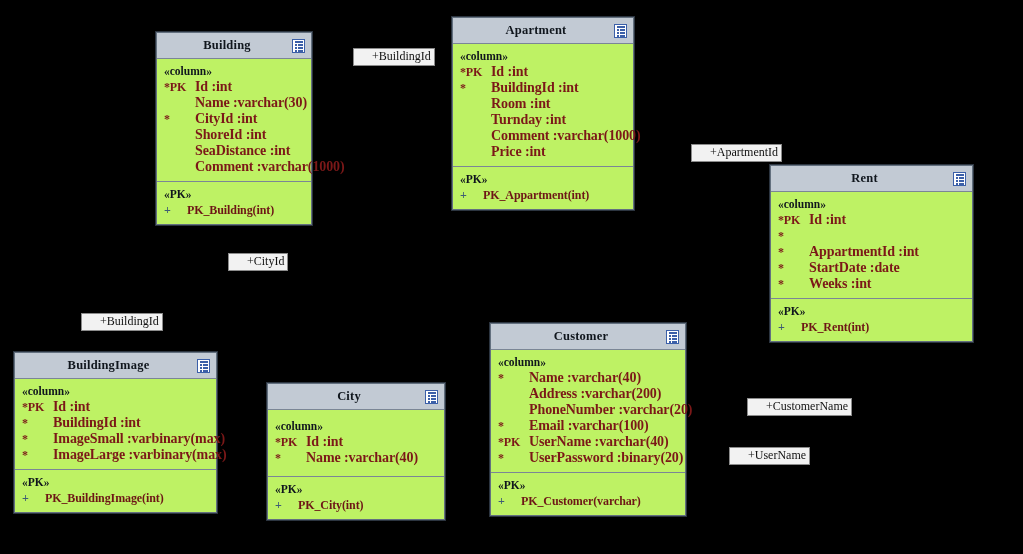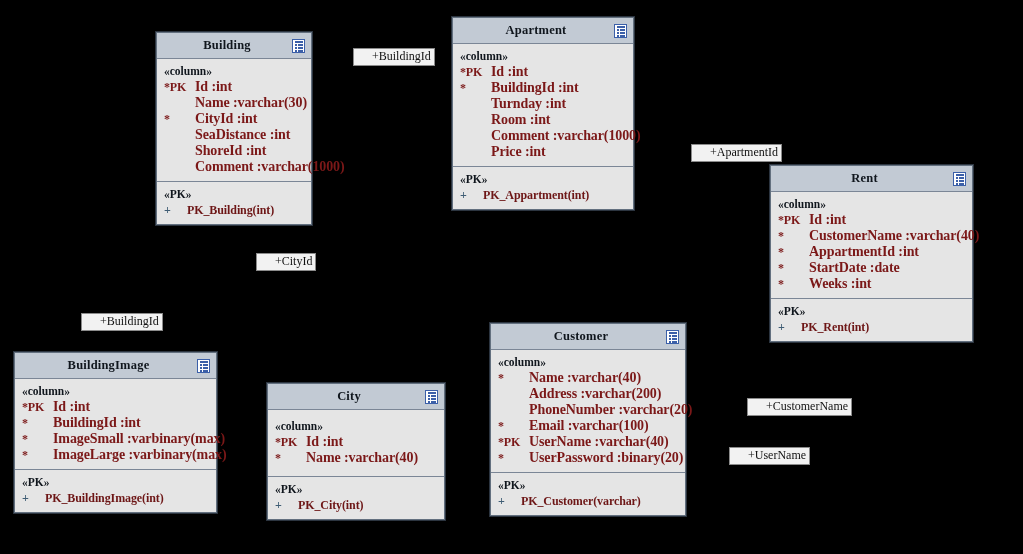--- a/index.html
+++ b/index.html
@@ -13,21 +13,21 @@
     width: 1023px;
     height: 554px;
     background: #000000;
     overflow: hidden;
     font-family: "Liberation Serif", "DejaVu Serif", serif;
   }
 
   
   .uml-table {
     position: absolute;
-    background: #e5e5e5;
+    background: #bef264;
     border: 1px solid #63707f;
     box-sizing: border-box;
     box-shadow: 0 0 0 1px #2c3540;
   }
   .uml-header {
     position: relative;
     height: 26px;
     background: #c2cad4;
     border-bottom: 1px solid #7b8696;
     display: flex;
@@ -171,28 +171,28 @@
       <div class="attr-row">
         <span class="attr-mark"></span>
         <span class="attr-name"><span>Name</span>&nbsp;<span class="ty">:varchar(30)</span></span>
       </div>
       <div class="attr-row">
         <span class="attr-mark">*</span>
         <span class="attr-name"><span>CityId</span>&nbsp;<span class="ty">:int</span></span>
       </div>
       <div class="attr-row">
         <span class="attr-mark"></span>
+        <span class="attr-name"><span>ShoreId</span>&nbsp;<span class="ty">:int</span></span>
+      </div>
+      <div class="attr-row">
+        <span class="attr-mark"></span>
         <span class="attr-name"><span>SeaDistance</span>&nbsp;<span class="ty">:int</span></span>
       </div>
       <div class="attr-row">
         <span class="attr-mark"></span>
-        <span class="attr-name"><span>ShoreId</span>&nbsp;<span class="ty">:int</span></span>
-      </div>
-      <div class="attr-row">
-        <span class="attr-mark"></span>
         <span class="attr-name"><span>Comment</span>&nbsp;<span class="ty">:varchar(1000)</span></span>
       </div>
     </div>
     <div class="uml-section">
       <div class="stereotype">«PK»</div>
       <div class="pk-row">
         <span class="pk-plus">+</span>
         <span class="pk-text">PK_Building(int)</span>
       </div>
     </div>
@@ -216,28 +216,28 @@
       <div class="attr-row">
         <span class="attr-mark">*PK</span>
         <span class="attr-name"><span>Id</span>&nbsp;<span class="ty">:int</span></span>
       </div>
       <div class="attr-row">
         <span class="attr-mark">*</span>
         <span class="attr-name"><span>BuildingId</span>&nbsp;<span class="ty">:int</span></span>
       </div>
       <div class="attr-row">
         <span class="attr-mark"></span>
+        <span class="attr-name"><span>Room</span>&nbsp;<span class="ty">:int</span></span>
+      </div>
+      <div class="attr-row">
+        <span class="attr-mark"></span>
         <span class="attr-name"><span>Turnday</span>&nbsp;<span class="ty">:int</span></span>
       </div>
       <div class="attr-row">
         <span class="attr-mark"></span>
-        <span class="attr-name"><span>Room</span>&nbsp;<span class="ty">:int</span></span>
-      </div>
-      <div class="attr-row">
-        <span class="attr-mark"></span>
         <span class="attr-name"><span>Comment</span>&nbsp;<span class="ty">:varchar(1000)</span></span>
       </div>
       <div class="attr-row">
         <span class="attr-mark"></span>
         <span class="attr-name"><span>Price</span>&nbsp;<span class="ty">:int</span></span>
       </div>
     </div>
     <div class="uml-section">
       <div class="stereotype">«PK»</div>
       <div class="pk-row">
@@ -261,21 +261,20 @@
       </span>
     </div>
     <div class="uml-section cols">
       <div class="stereotype">«column»</div>
       <div class="attr-row">
         <span class="attr-mark">*PK</span>
         <span class="attr-name"><span>Id</span>&nbsp;<span class="ty">:int</span></span>
       </div>
       <div class="attr-row">
         <span class="attr-mark">*</span>
-        <span class="attr-name"><span>CustomerName</span>&nbsp;<span class="ty">:varchar(40)</span></span>
       </div>
       <div class="attr-row">
         <span class="attr-mark">*</span>
         <span class="attr-name"><span>AppartmentId</span>&nbsp;<span class="ty">:int</span></span>
       </div>
       <div class="attr-row">
         <span class="attr-mark">*</span>
         <span class="attr-name"><span>StartDate</span>&nbsp;<span class="ty">:date</span></span>
       </div>
       <div class="attr-row">
@@ -412,21 +411,21 @@
         <span class="pk-plus">+</span>
         <span class="pk-text">PK_Customer(varchar)</span>
       </div>
     </div>
   </div>
 
   <div class="role-label" style="left:353px; top:48px;">+BuildingId</div>
 
   <div class="role-label" style="left:691px; top:144px;text-align:center;">+ApartmentId</div>
 
-  <div class="role-label" style="left:256px; top:253px;">+CityId</div>
+  <div class="role-label" style="left:228px; top:253px;">+CityId</div>
 
   <div class="role-label" style="left:81px; top:313px;">+BuildingId</div>
 
   <div class="role-label" style="left:747px; top:374px;margin-top:24px;">+CustomerName</div>
 
   <div class="role-label" style="left:729px; top:447px;">+UserName</div>
 
 </div>
 
 </body></html>

